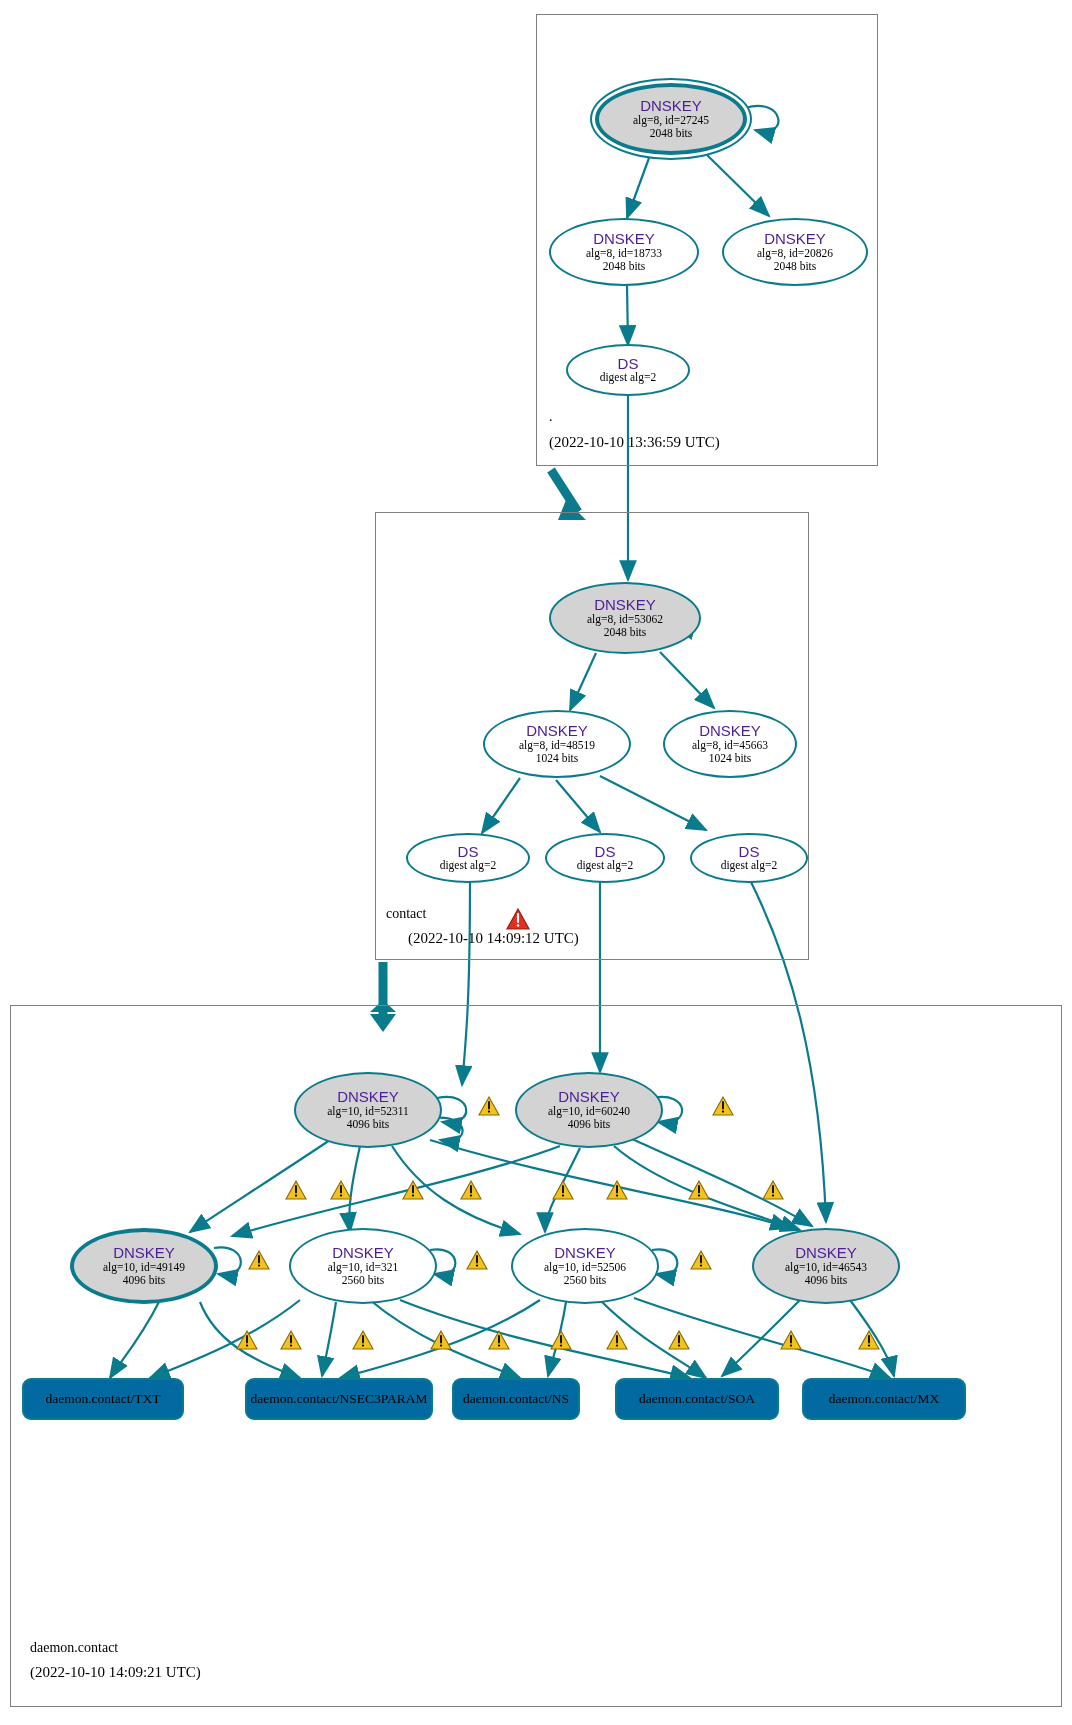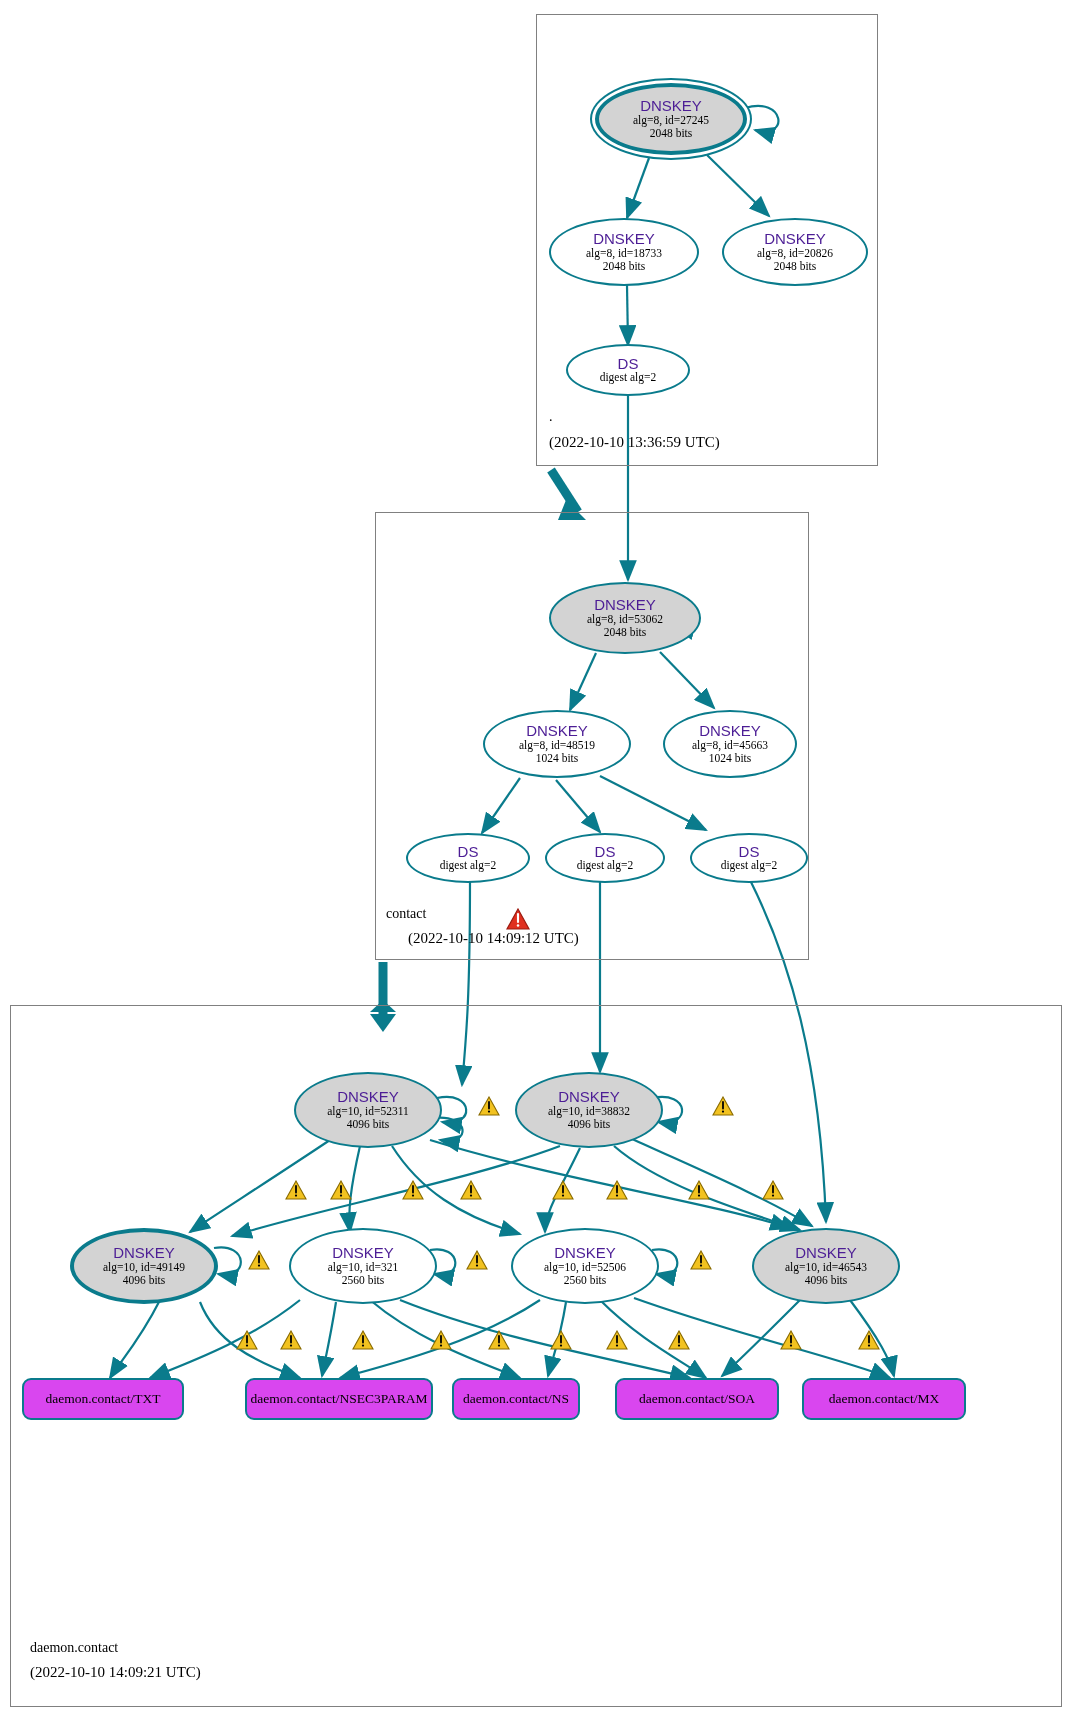--- a/index.html
+++ b/index.html
@@ -9,21 +9,21 @@
   .zone-box{position:absolute;border:1px solid #808080;background:transparent;box-sizing:border-box;}
   .zone-label{position:absolute;font-family:"Liberation Serif",serif;font-size:14px;color:#000;white-space:nowrap;}
   .zone-time{position:absolute;font-family:"Liberation Serif",serif;font-size:15px;color:#000;white-space:nowrap;}
   .node{position:absolute;display:flex;flex-direction:column;align-items:center;justify-content:center;text-align:center;box-sizing:border-box;}
   .ellipse{border:2px solid #0a7b8c;border-radius:50%;background:#ffffff;}
   .ellipse.filled{background:#d3d3d3;}
   .ellipse.sep{border-width:4px;}
   .ellipse.dblring{box-shadow:0 0 0 3px #ffffff, 0 0 0 5px #0a7b8c;}
   .n-title{font-family:"Liberation Sans",sans-serif;font-size:15px;color:#4c1d95;line-height:1.05;}
   .n-sub{font-family:"Liberation Serif",serif;font-size:11.5px;color:#000;line-height:1.15;}
-  .rrset{position:absolute;border:2px solid #0a7b8c;border-radius:9px;background:#d946ef;
+  .rrset{position:absolute;border:2px solid #0a7b8c;border-radius:9px;background:#0369a1;
          display:flex;align-items:center;justify-content:center;box-sizing:border-box;
          font-family:"Liberation Serif",serif;font-size:13.5px;color:#000;white-space:nowrap;}
   .warn{position:absolute;width:22px;height:20px;}
   .err{position:absolute;width:24px;height:22px;}
 </style>
 </head>
 <body>
 
 <div id="stage">
 
@@ -189,21 +189,21 @@
   </div>
 
   <div class="node ellipse filled" style="left:294px;top:1072px;width:148px;height:76px;">
     <div class="n-title">DNSKEY</div>
     <div class="n-sub">alg=10, id=52311</div>
     <div class="n-sub">4096 bits</div>
   </div>
 
   <div class="node ellipse filled" style="left:515px;top:1072px;width:148px;height:76px;">
     <div class="n-title">DNSKEY</div>
-    <div class="n-sub">alg=10, id=38832</div>
+    <div class="n-sub">alg=10, id=60240</div>
     <div class="n-sub">4096 bits</div>
   </div>
 
   <div class="node ellipse filled sep" style="left:70px;top:1228px;width:148px;height:76px;">
     <div class="n-title">DNSKEY</div>
     <div class="n-sub">alg=10, id=49149</div>
     <div class="n-sub">4096 bits</div>
   </div>
 
   <div class="node ellipse" style="left:289px;top:1228px;width:148px;height:76px;">

